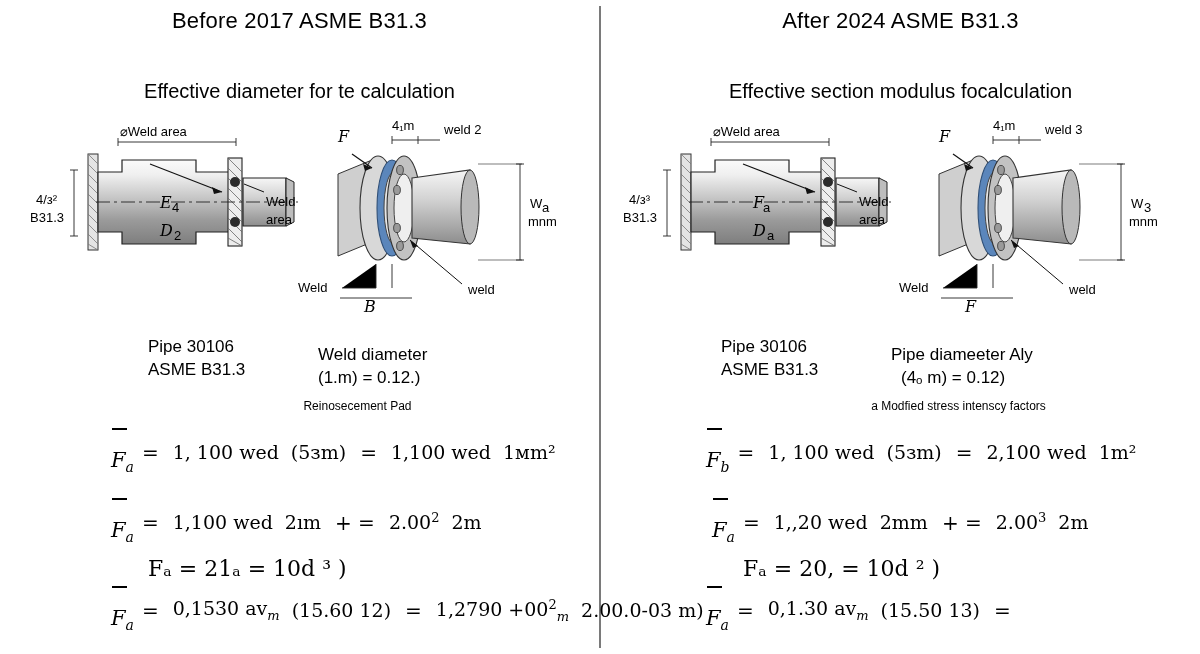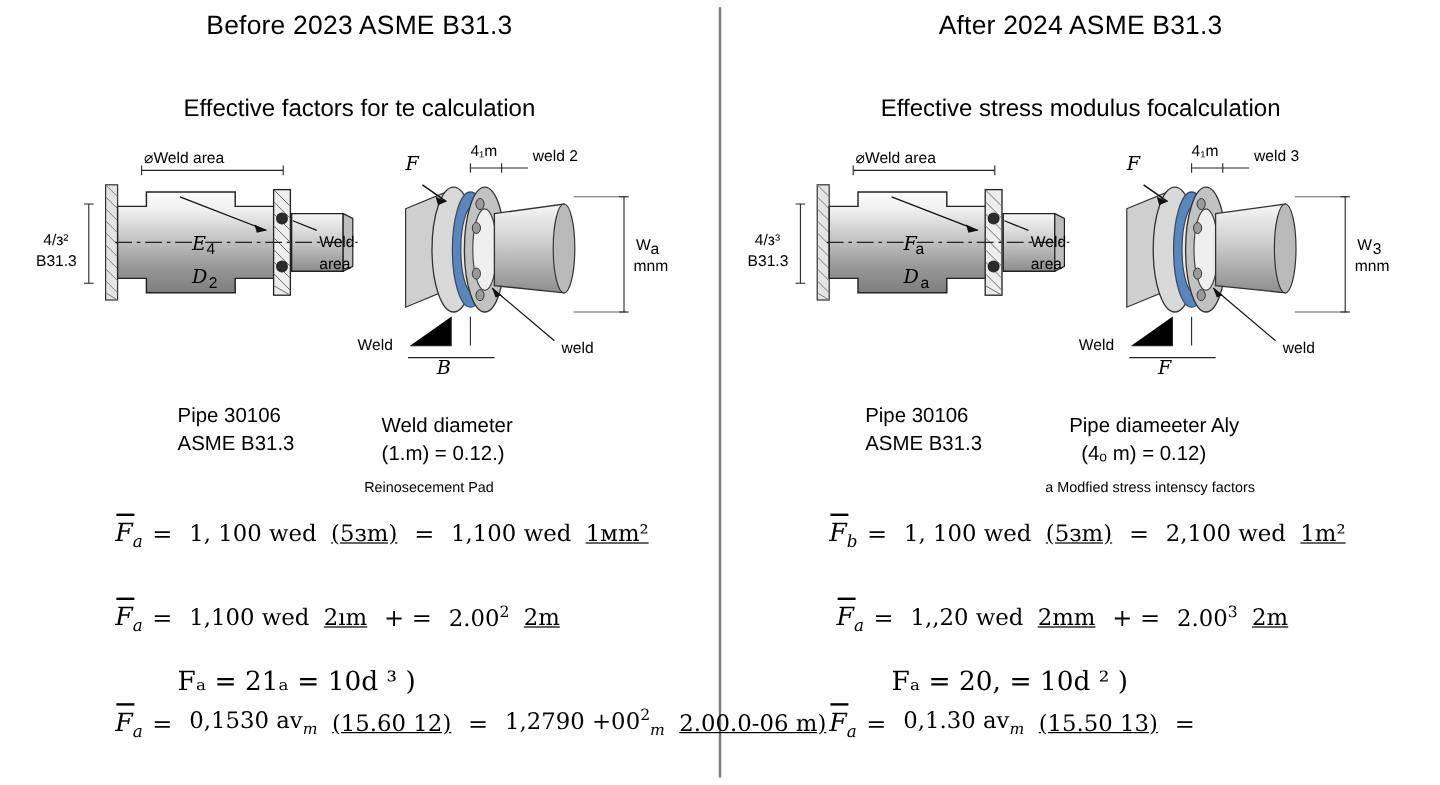--- a/index.html
+++ b/index.html
@@ -112,21 +112,22 @@
     position: absolute;
     display: flex;
     align-items: center;
     font-size: 19px;
     white-space: nowrap;
   }
   .lhs {
     font-style: italic;
     font-size: 21px;
     position: relative;
-    padding-top: 2px;
+    padding-top: 18px;
+    margin-left: 15px;
   }
   .lhs .bar {
     position: absolute;
     left: 1px;
     top: -2px;
     width: 15px;
     height: 1.6px;
     background: #000;
   }
   .lhs .sub {
@@ -136,21 +137,21 @@
   }
   .op { padding: 0 8px; font-size: 20px; }
   .frac {
     display: inline-flex;
     align-items: center;
     text-align: center;
     vertical-align: middle;
     line-height: 1.22;
   }
   .frac .num { padding: 0 6px; }
-  .frac .den { padding: 0 6px; text-decoration: underline; }
+  .frac .den { padding: 0 6px; }
   .frac .rule {
     width: 100%;
     height: 1.5px;
     background: #000;
     margin: 2px 0;
   }
   .sup { font-size: 13px; vertical-align: super; }
   .sub { font-size: 13px; vertical-align: sub; font-style: italic; }
   .inline-line {
     position: absolute;
@@ -165,22 +166,22 @@
 </style>
 </head>
 <body>
 
 <div class="page">
 
   <div class="divider"></div>
 
   <div class="panel left">
 
-    <div class="panel-title">Before 2023 ASME B31.3</div>
-    <div class="panel-subtitle">Effective factors  for te calculation</div>
+    <div class="panel-title">Before 2017 ASME B31.3</div>
+    <div class="panel-subtitle">Effective diameter  for te calculation</div>
 
     <div class="drawings">
       <svg width="599" height="210" viewBox="0 0 599 210">
         <defs>
           <linearGradient id="pipeGradL" x1="0" y1="0" x2="0" y2="1">
             <stop offset="0" stop-color="#fbfbfb"></stop>
             <stop offset="0.18" stop-color="#efefef"></stop>
             <stop offset="0.45" stop-color="#c6c6c6"></stop>
             <stop offset="0.72" stop-color="#9a9a9a"></stop>
             <stop offset="1" stop-color="#7e7e7e"></stop>
@@ -336,31 +337,31 @@
         <span class="op">=</span>
         <span class="frac">
           <span class="num"><span>0,1530 av</span><span class="sub">m</span></span>
           <span class="rule"></span>
           <span class="den">(15.60 12)</span>
         </span>
         <span class="op">=</span>
         <span class="frac">
           <span class="num"><span>1,2790 +00</span><span class="sup">2</span><span class="sub">m</span></span>
           <span class="rule"></span>
-          <span class="den">2.00.0-06 m)</span>
+          <span class="den">2.00.0-03 m)</span>
         </span>
       </div>
 
     </div>
   </div>
 
   <div class="panel right">
 
     <div class="panel-title">After 2024 ASME B31.3</div>
-    <div class="panel-subtitle">Effective stress modulus focalculation</div>
+    <div class="panel-subtitle">Effective section modulus focalculation</div>
 
     <div class="drawings">
       <svg width="599" height="210" viewBox="0 0 599 210">
         <defs>
           <linearGradient id="pipeGradR" x1="0" y1="0" x2="0" y2="1">
             <stop offset="0" stop-color="#fbfbfb"></stop>
             <stop offset="0.18" stop-color="#efefef"></stop>
             <stop offset="0.45" stop-color="#c6c6c6"></stop>
             <stop offset="0.72" stop-color="#9a9a9a"></stop>
             <stop offset="1" stop-color="#7e7e7e"></stop>

